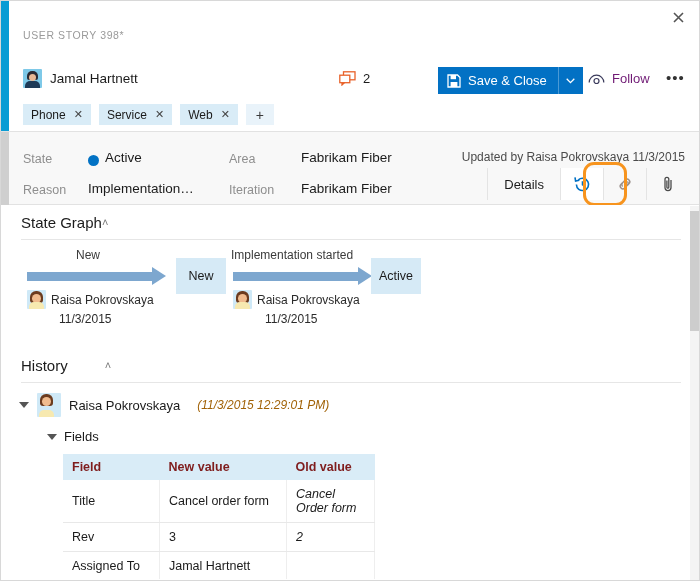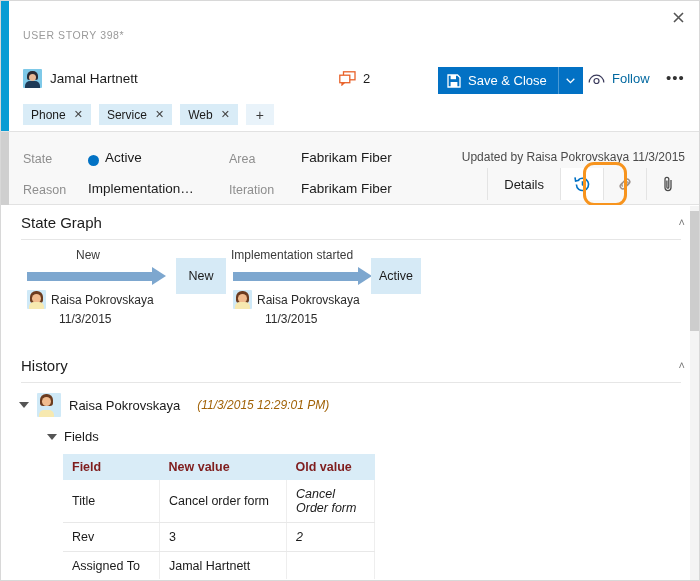--- a/index.html
+++ b/index.html
@@ -46,21 +46,21 @@
   }
   .save-close .main{
     background:#0271c4;color:#fff;display:flex;align-items:center;gap:7px;
     padding:0 11px 0 9px;font-size:13px;
   }
   .save-close .split{
     background:#0271c4;width:24px;display:flex;align-items:center;justify-content:center;
     border-left:1px solid #4a9ad6;color:#fff;font-size:9px;
   }
   .follow{position:absolute;left:587px;top:70px;display:flex;align-items:center;gap:7px;cursor:pointer;}
-  .follow-label{font-size:13px;color:#0369a1;}
+  .follow-label{font-size:13px;color:#701a75;}
   .more-btn{position:absolute;left:665px;top:70px;font-size:15px;color:#333;letter-spacing:1px;cursor:pointer;line-height:14px;}
   .tags{position:absolute;left:22px;top:103px;display:flex;align-items:flex-start;gap:8px;}
   .tag{
     background:#d9ecf7;height:21px;display:flex;align-items:center;gap:8px;
     padding:0 8px;font-size:12px;color:#1b1b1b;cursor:pointer;
   }
   .tag .x{font-size:11px;color:#444;}
   .tag-add{
     background:#e9f3fa;height:21px;width:28px;display:flex;align-items:center;justify-content:center;
     font-size:14px;color:#3a3a3a;cursor:pointer;
@@ -82,21 +82,21 @@
   }
   .tab.icon-tab{width:42px;padding:0;}
   .tab.active{background:#fff;}
   .tab-highlight{
     position:absolute;left:96px;top:-6px;width:44px;height:44px;border:3px solid #f7941e;
     border-radius:11px;box-sizing:border-box;pointer-events:none;
   }
   
   .content{position:relative;height:374px;overflow:hidden;background:#fff;}
   .section-head{
-    display:flex;align-items:center;justify-content:space-between;
+    display:flex;align-items:center;
     padding:0 14px 0 20px;height:34px;
   }
   .section-title{font-size:15px;color:#1b1b1b;}
   .chev{font-size:11px;color:#777;cursor:pointer;}
   .rule{height:1px;background:#e6e6e6;margin:0 18px 0 20px;}
   
   .graph{position:relative;height:100px;margin-left:20px;}
   .gnode{
     position:absolute;background:#d6eaf6;width:50px;height:36px;
     display:flex;align-items:center;justify-content:center;font-size:12.5px;color:#1b1b1b;

